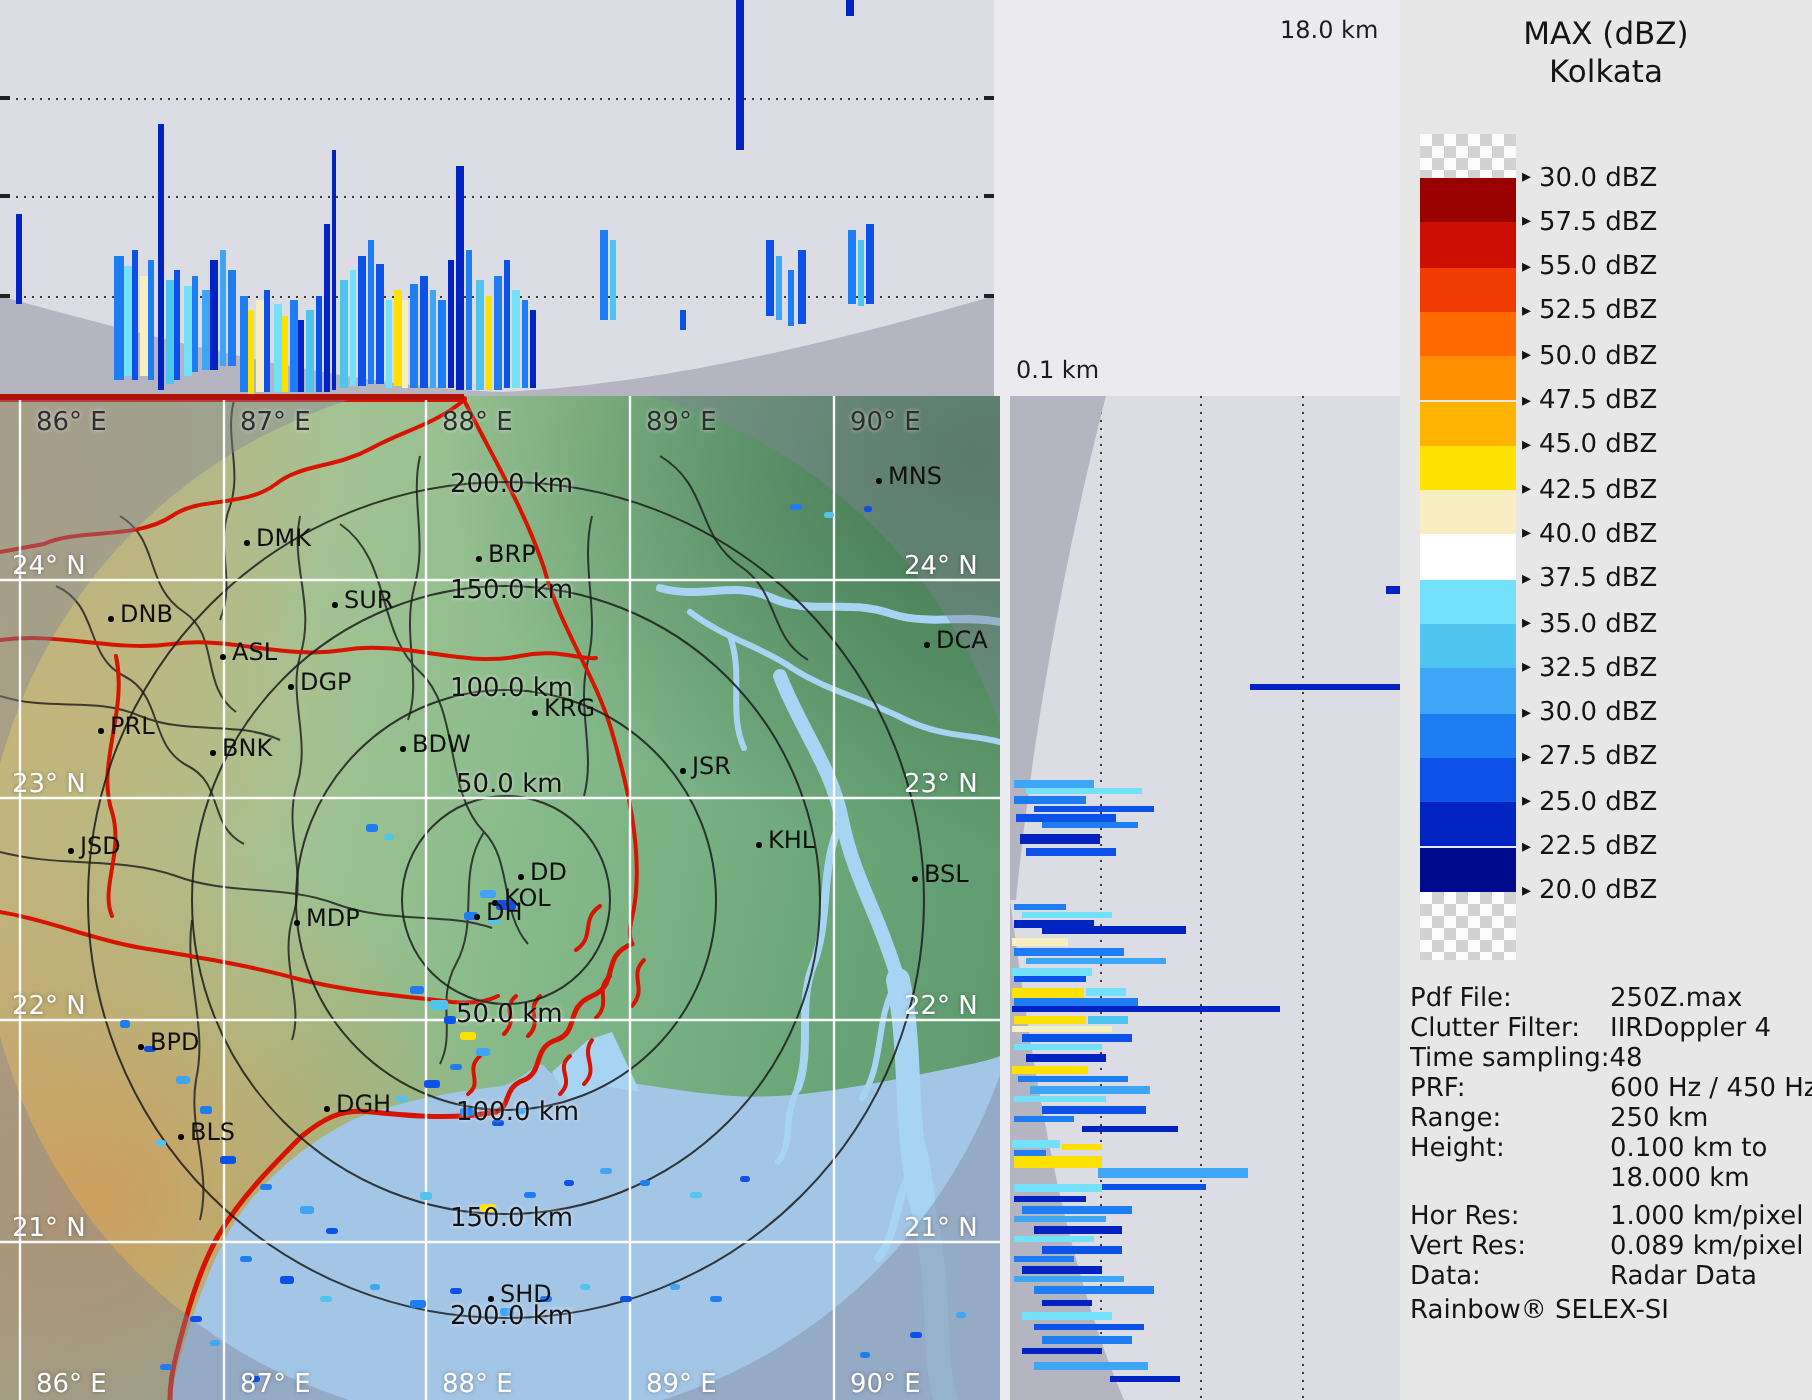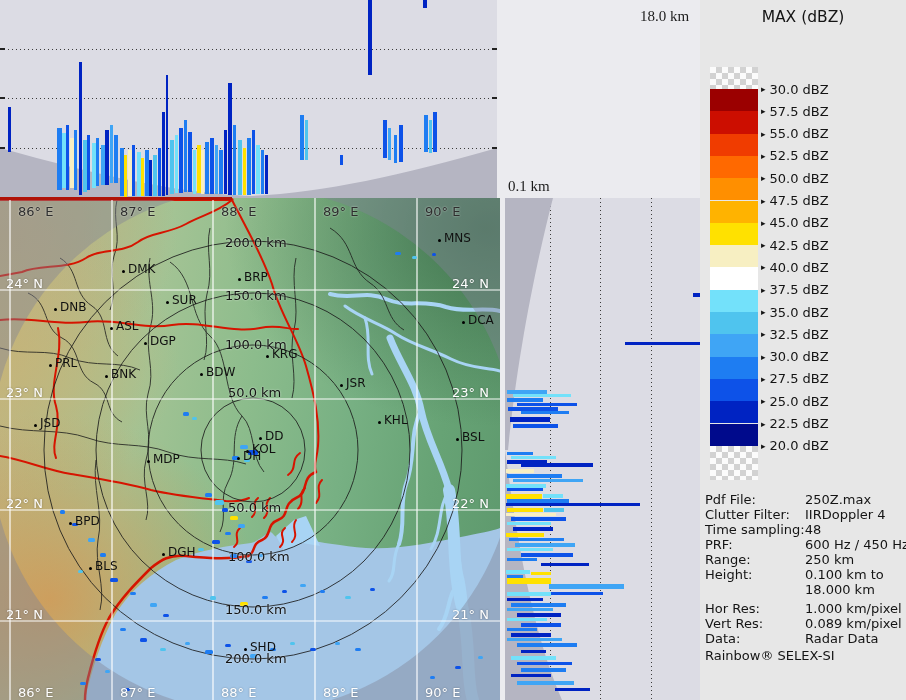--- a/index.html
+++ b/index.html
@@ -13,21 +13,21 @@
     background-image:repeating-linear-gradient(180deg,#3a3a3a 0 1px,transparent 1px 4px);}
   .tick{position:absolute;width:5px;height:2px;background:#222;}
   .panel-svg{position:absolute;left:0;top:0;}
   .vbar,.hbar,.blob{position:absolute;}
   .blob{border-radius:1.5px;}
 
   
   .right-panel{position:absolute;left:505px;top:198px;width:195px;height:502px;background:#dcdce4;}
 
   
-  .h-label{position:absolute;font-size:15px;color:#1c1c1c;font-family:Liberation Serif, serif;}
+  .h-label{position:absolute;font-size:12px;color:#1c1c1c;}
 
   
   .map-panel{position:absolute;left:0;top:198px;width:500px;height:502px;overflow:hidden;}
   .terrain{position:absolute;inset:0;
     background:
       radial-gradient(420px 320px at 97% 6%, rgba(35,80,48,.55), transparent 62%),
       radial-gradient(340px 300px at 10% 80%, rgba(216,148,78,.75), transparent 62%),
       radial-gradient(300px 240px at 0% 32%, rgba(198,180,120,.85), transparent 60%),
       radial-gradient(260px 200px at 2% 8%, rgba(190,175,130,.8), transparent 65%),
       linear-gradient(100deg,#c2b383 0%,#b3bb88 14%,#a3c394 30%,#8cbc8c 48%,#77b083 66%,#67a375 82%,#5c976c 100%);}
@@ -465,20 +465,21 @@
         <div class="hbar" style="top: 470px; left: 16px; width: 45px; height: 4px; background: rgb(30, 125, 242);"></div>
         <div class="hbar" style="top: 476px; left: 6px; width: 40px; height: 3px; background: rgb(0, 35, 194);"></div>
         <div class="hbar" style="top: 483px; left: 12px; width: 57px; height: 4px; background: rgb(63, 165, 245);"></div>
         <div class="hbar" style="top: 490px; left: 50px; width: 35px; height: 3px; background: rgb(0, 35, 194);"></div>
       </div>
   </div>
 
   <div class="legend">
     <div class="legend-head">
       <div>MAX (dBZ)</div>
+      <div>Kolkata</div>
     </div>
     <div class="scale" id="scale">
         <div class="swatch checker" style="top: 0px; height: 22px;"></div>
         <div class="swatch" style="top: 22px; height: 22.3px; background: rgb(155, 0, 0);"></div>
         <div class="swatch" style="top: 44.3px; height: 22.3px; background: rgb(204, 14, 0);"></div>
         <div class="swatch" style="top: 66.6px; height: 22.3px; background: rgb(240, 60, 0);"></div>
         <div class="swatch" style="top: 88.9px; height: 22.3px; background: rgb(255, 105, 0);"></div>
         <div class="swatch" style="top: 111.2px; height: 22.3px; background: rgb(255, 143, 0);"></div>
         <div class="swatch" style="top: 133.5px; height: 22.3px; background: rgb(255, 179, 0);"></div>
         <div class="swatch" style="top: 155.8px; height: 22.3px; background: rgb(255, 225, 0);"></div>

